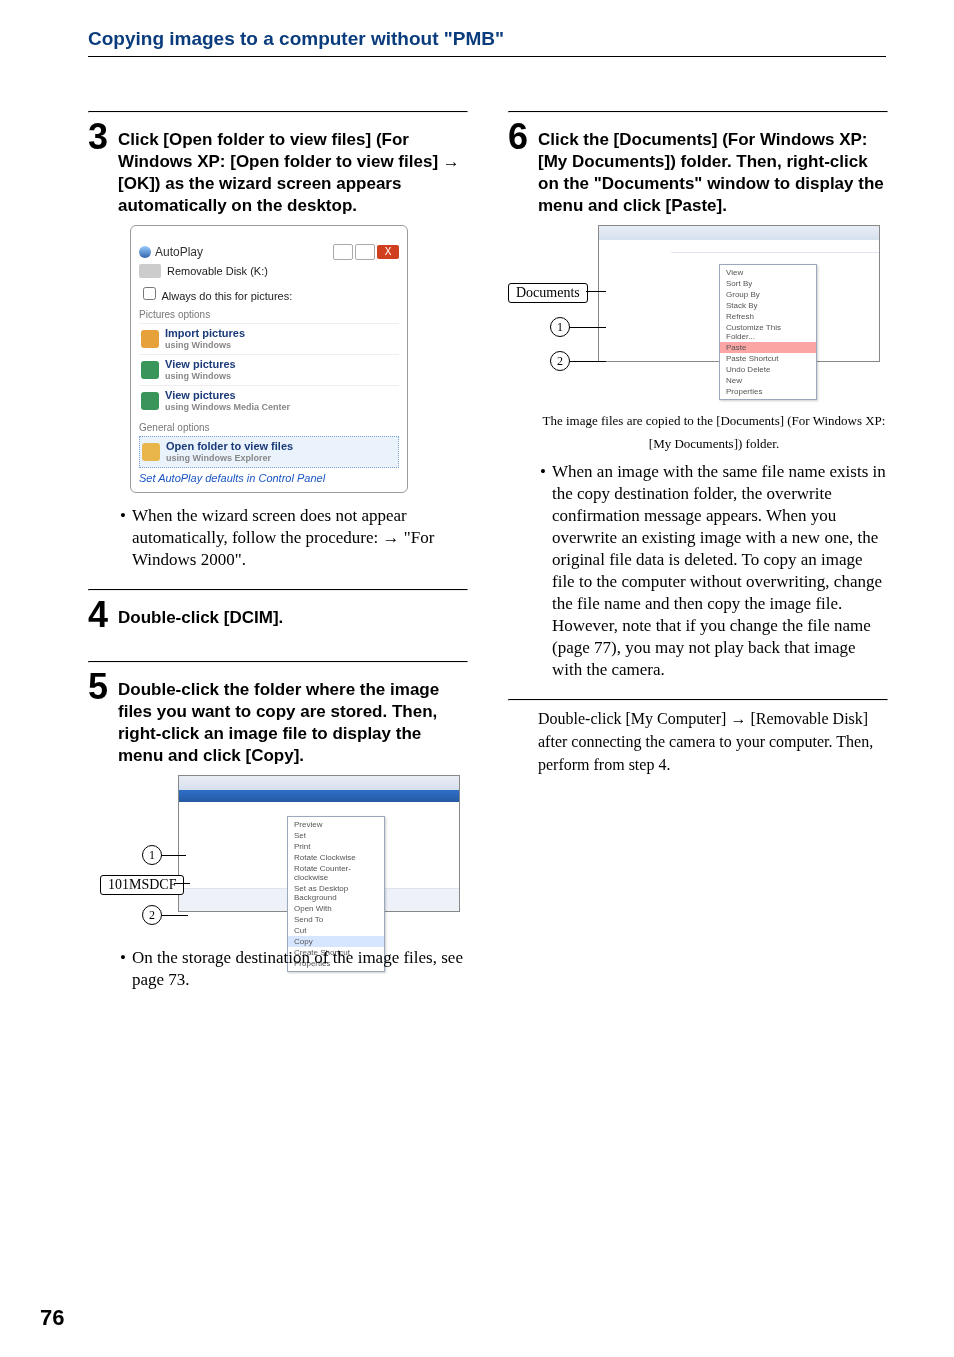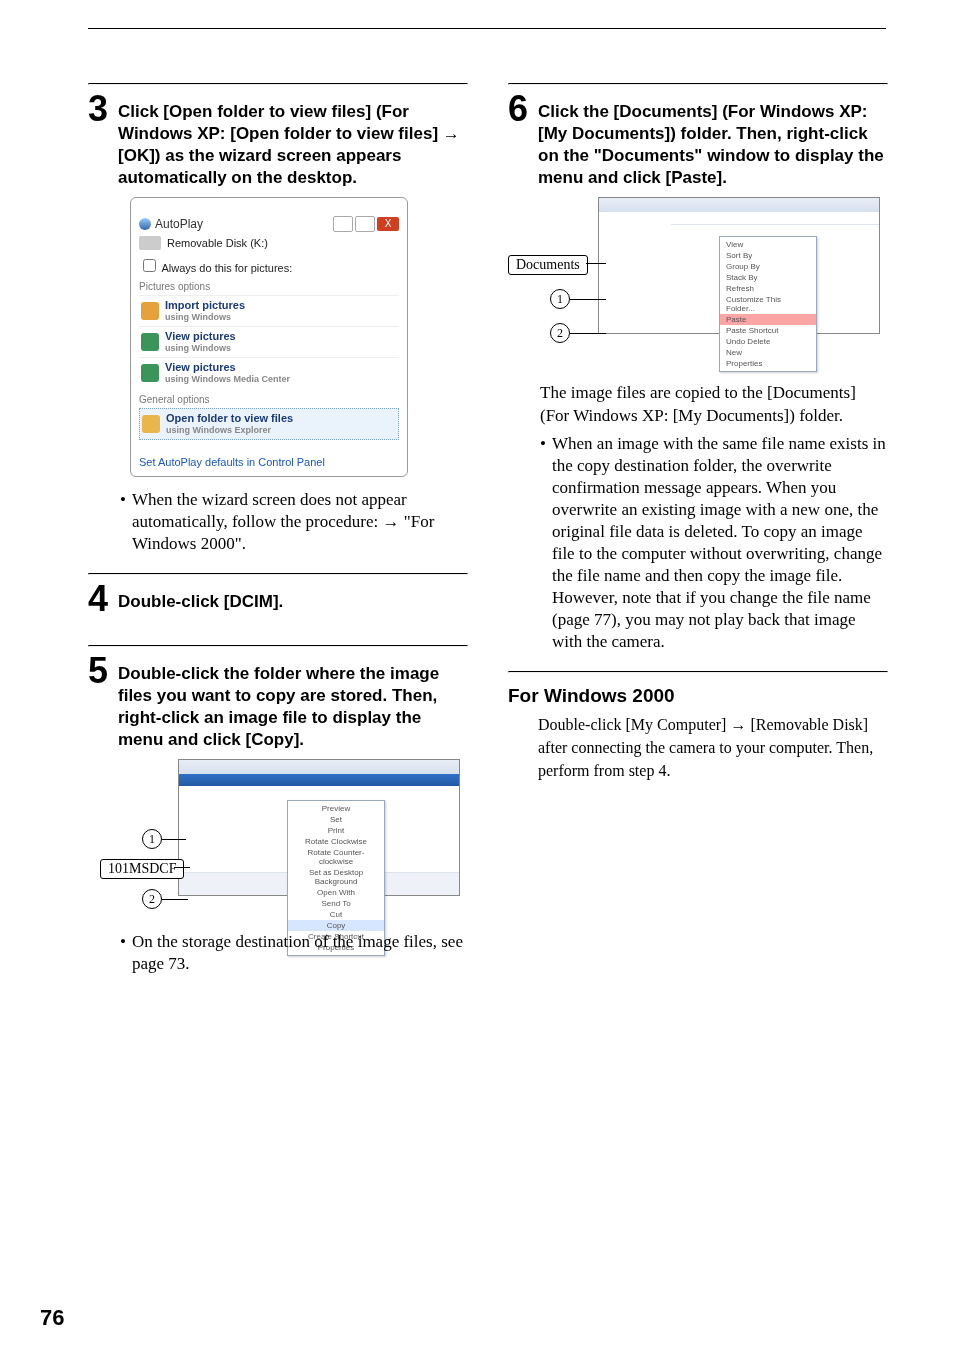--- a/index.html
+++ b/index.html
@@ -16,21 +16,21 @@
   .step{display:flex;align-items:flex-start;margin-bottom:8px;}
   .step-num{font-family:Arial,Helvetica,sans-serif;font-weight:bold;font-size:36px;line-height:36px;width:30px;flex:0 0 30px;}
   .step-txt{font-family:Arial,Helvetica,sans-serif;font-weight:bold;font-size:17px;line-height:22px;padding-top:10px;}
   .arrow{font-family:Arial,sans-serif;}
 
   .sub{font-family:Arial,Helvetica,sans-serif;font-weight:bold;font-size:19px;margin:12px 0 6px 0;}
   .serif{font-family:"Times New Roman",serif;font-size:17px;line-height:22px;}
   .ul{list-style:none;padding:0;margin:0 0 18px 32px;}
   .ul>li{position:relative;padding-left:12px;}
   .ul>li:before{content:"•";position:absolute;left:0;top:0;}
-  .para{font-size:17px;line-height:23px;margin:4px 0 6px 32px;}
+  .para{font-size:13px;line-height:23px;margin:4px 0 6px 32px;text-align:center;}
 
   .imgbox{margin:8px 0 12px 42px;}
 
   
   .autoplay{width:260px;border:1px solid #9b9b9b;border-radius:6px;padding:6px 8px 8px 8px;font-family:"Segoe UI",Arial,sans-serif;font-size:11px;color:#1a3a7a;background:#fff;}
   .ap-title{display:flex;align-items:center;font-size:12px;color:#333;margin-bottom:2px;margin-top:12px;}
   .ap-title .sp{flex:1;}
   .ap-close{width:22px;height:14px;background:#d04020;border-radius:2px;display:inline-block;color:#fff;font-size:10px;line-height:14px;text-align:center;}
   .ap-min{width:18px;height:14px;border:1px solid #aaa;border-radius:2px;display:inline-block;margin-right:2px;}
   .ap-drive{display:flex;align-items:center;margin:4px 0 6px 0;color:#1a1a1a;}
@@ -38,31 +38,31 @@
   .ap-check{margin:3px 0 6px 0;color:#222;}
   .ap-sec{color:#777;font-size:10px;margin:6px 0 3px 0;}
   .ap-row{display:flex;align-items:center;padding:3px 2px;border-top:1px solid #eee;}
   .ap-row .ic{width:18px;height:18px;border-radius:3px;margin-right:6px;background:#e6a13a;}
   .ap-row .ic2{background:#3a955a;}
   .ap-row .ic3{background:#3a955a;}
   .ap-row .ic4{background:#e8b64a;}
   .ap-row .txt{line-height:12px;font-weight:bold;}
   .ap-row .txt .s{color:#888;font-size:9px;display:block;}
   .ap-row.sel{border:1px dotted #7aa0d8;background:#eaf2fb;}
-  .ap-link{color:#1a56c4;margin-top:16px;display:block;}
+  .ap-link{color:#1a56c4;margin-top:4px;display:block;font-style:italic;}
 
   
   .expl{width:280px;height:135px;border:1px solid #888;background:#f6f8fb;position:relative;font-family:"Segoe UI",Arial,sans-serif;font-size:8px;color:#555;}
   .expl .top{height:14px;background:linear-gradient(#e9eef6,#d6e0ee);}
   .expl .bar{height:12px;background:linear-gradient(#2e6fc7,#255aa3);}
   .expl .side{position:absolute;left:0;top:26px;bottom:0;width:72px;background:#fff;border-right:1px solid #d0d6e0;}
   .expl .body{position:absolute;left:72px;right:0;top:26px;bottom:0;background:#fff;}
   .expl .foot{position:absolute;left:0;right:0;bottom:0;height:22px;background:#eef2f8;border-top:1px solid #dde3ee;}
   .expl .menu{position:absolute;left:108px;top:40px;width:96px;background:#fff;border:1px solid #9aa8be;box-shadow:1px 1px 2px rgba(0,0,0,.2);padding:2px 0;}
-  .expl .menu div{padding:1px 6px;text-align:center;}
+  .expl .menu div{padding:1px 6px;}
   .expl .menu div.sel{background:#d7e6ff;}
 
   .expl2{width:280px;height:135px;border:1px solid #888;background:#f6f8fb;position:relative;font-family:"Segoe UI",Arial,sans-serif;font-size:8px;color:#555;}
   .expl2 .top{height:14px;background:linear-gradient(#e9eef6,#d6e0ee);}
   .expl2 .side{position:absolute;left:0;top:14px;bottom:0;width:72px;background:#fff;border-right:1px solid #d0d6e0;}
   .expl2 .body{position:absolute;left:72px;right:0;top:14px;bottom:0;background:#fff;}
   .expl2 .hdrw{height:12px;border-bottom:1px solid #e0e6ef;}
   .expl2 .menu{position:absolute;left:120px;top:38px;width:96px;background:#fff;border:1px solid #9aa8be;box-shadow:1px 1px 2px rgba(0,0,0,.2);padding:2px 0;font-size:8px;}
   .expl2 .menu div{padding:1px 6px;}
   .expl2 .menu div.sel{background:#fca5a5;}
@@ -72,20 +72,21 @@
   .lead{position:absolute;height:1px;background:#000;}
 
   .figwrap{position:relative;margin:6px 0 12px 0;}
 
   .pgnum{position:absolute;left:40px;bottom:26px;font-family:Arial,Helvetica,sans-serif;font-weight:bold;font-size:22px;}
 </style>
 </head>
 <body>
 <div class="page">
 
+  <div class="hdr">Copying images to a computer without "PMB"</div>
   <hr class="hr1">
 
   <div class="cols">
 
     <div class="col left">
       <hr class="stepbar">
       <div class="step">
         <div class="step-num">3</div>
         <div class="step-txt">
           <span>Click [Open folder to view files] (For Windows XP: [Open folder to view files] </span><span class="arrow">→</span><span> [OK]) as the wizard screen appears automatically on the desktop.</span>
@@ -220,21 +221,20 @@
         <div class="lead" style="left:62px;top:136px;width:36px;"></div>
       </div>
 
       <div class="para serif">The image files are copied to the [Documents] (For Windows XP: [My Documents]) folder.</div>
 
       <ul class="ul serif">
         <li>When an image with the same file name exists in the copy destination folder, the overwrite confirmation message appears. When you overwrite an existing image with a new one, the original file data is deleted. To copy an image file to the computer without overwriting, change the file name and then copy the image file. However, note that if you change the file name (page 77), you may not play back that image with the camera.</li>
       </ul>
 
       <hr class="stepbar" style="margin-top:14px;">
-      <div class="sub">For Windows 2000</div>
       <div class="serif" style="font-size:16px;line-height:23px;margin-left:30px;">
         <span>Double-click [My Computer] </span><span class="arrow">→</span><span> [Removable Disk] after connecting the camera to your computer. Then, perform from step 4.</span>
       </div>
     </div>
   </div>
 
   <div class="pgnum">76</div>
 </div>
 
 </body></html>

